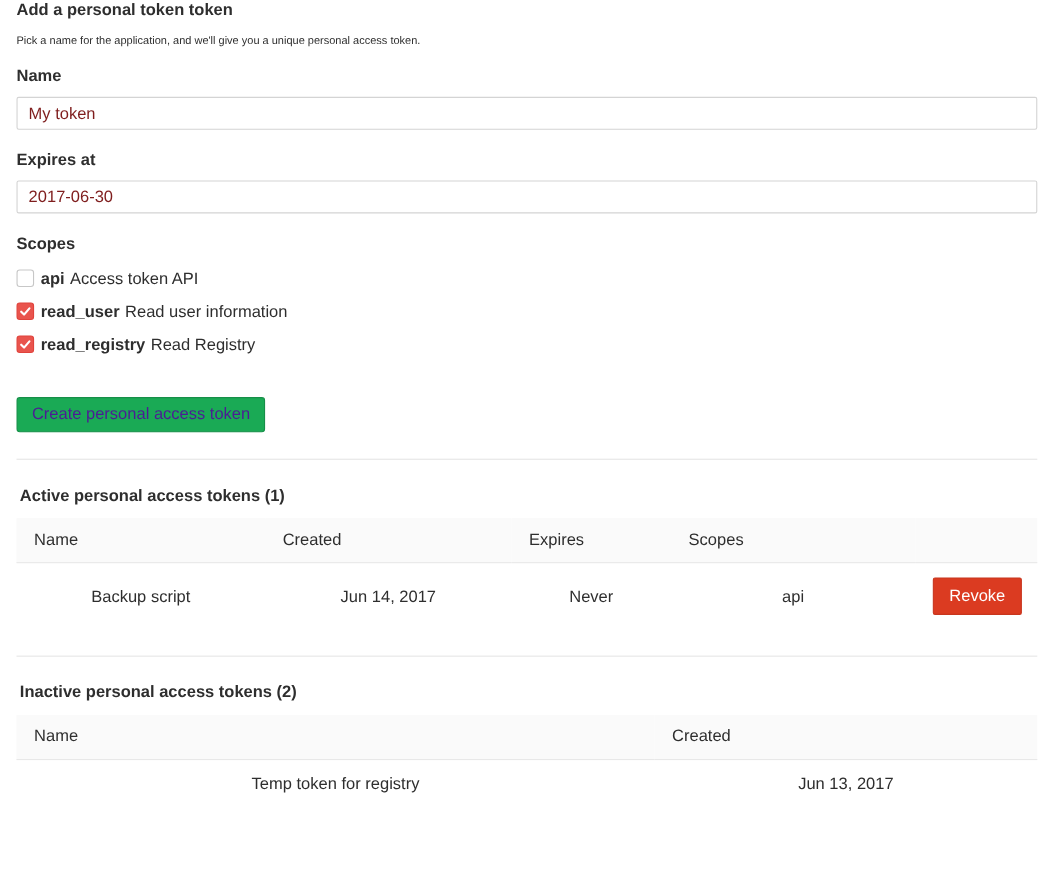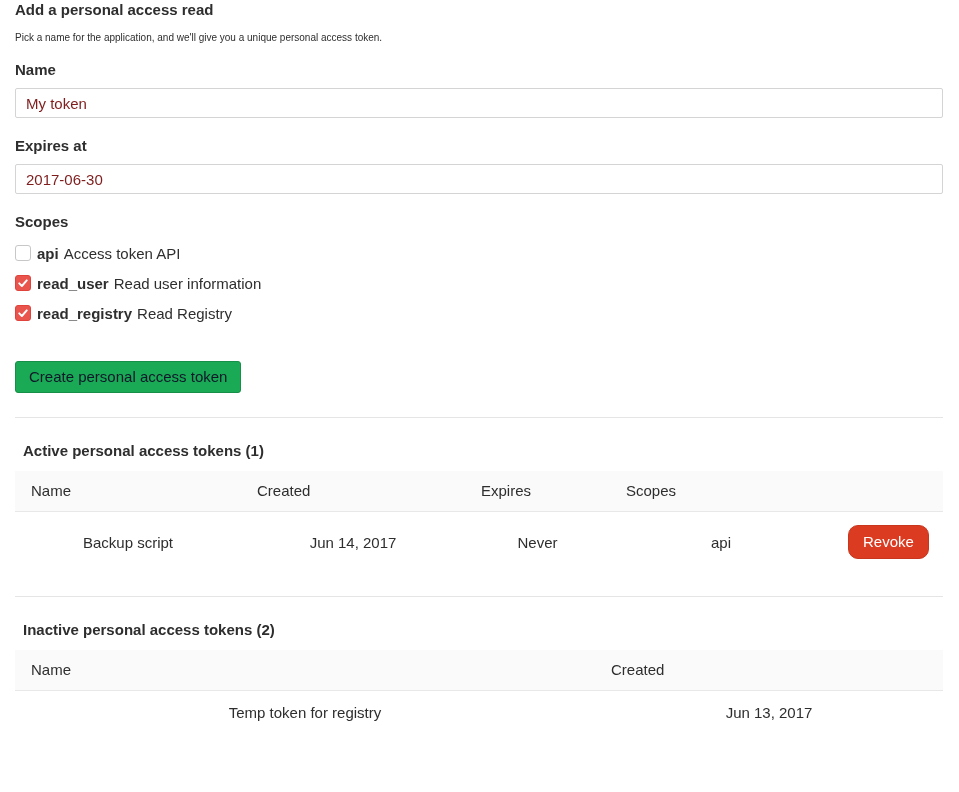--- a/index.html
+++ b/index.html
@@ -79,35 +79,35 @@
   .scope-desc { margin-left: 5px; }
 
   .btn-create {
     display: inline-block;
     margin-top: 26px;
     height: 32px;
     padding: 0 13px;
     background: #1aaa55;
     border: 1px solid #168f48;
     border-radius: 3px;
-    color: #0f172a;
+    color: #4c1d95;
     font-family: "Liberation Sans", sans-serif;
     font-size: 15px;
     line-height: 30px;
     cursor: pointer;
   }
 
   hr.section-divider {
     border: 0;
     border-top: 1px solid #e5e5e5;
     margin: 24px 0;
   }
 
   .section-title {
-    margin: 2px 8px 12px;
+    margin: 2px 3px 12px;
     font-size: 15px;
     font-weight: 700;
     line-height: 17px;
   }
 
   table.token-table {
     width: 100%;
     border-collapse: collapse;
     table-layout: fixed;
   }
@@ -136,34 +136,34 @@
 
   table.inactive-table col.c-name    { width: 580px; }
   table.inactive-table col.c-created { width: auto; }
 
   .btn-revoke {
     display: inline-block;
     height: 34px;
     padding: 0 14px;
     background: #db3b21;
     border: 1px solid #c8361e;
-    border-radius: 10px;
+    border-radius: 2px;
     color: #fff;
     font-family: "Liberation Sans", sans-serif;
     font-size: 15px;
     line-height: 32px;
     cursor: pointer;
   }
 </style>
 </head>
 <body>
 
 <div class="page">
 
-  <h3 class="page-title">Add a personal access read</h3>
+  <h3 class="page-title">Add a personal token token</h3>
   <p class="page-description">Pick a name for the application, and we'll give you a unique personal access token.</p>
 
   <div class="form-group">
     <label class="field-label">Name</label>
     <input class="form-control" type="text" value="My token" style="">
   </div>
 
   <div class="form-group">
     <label class="field-label">Expires at</label>
     <input class="form-control" type="text" value="2017-06-30" style="">

